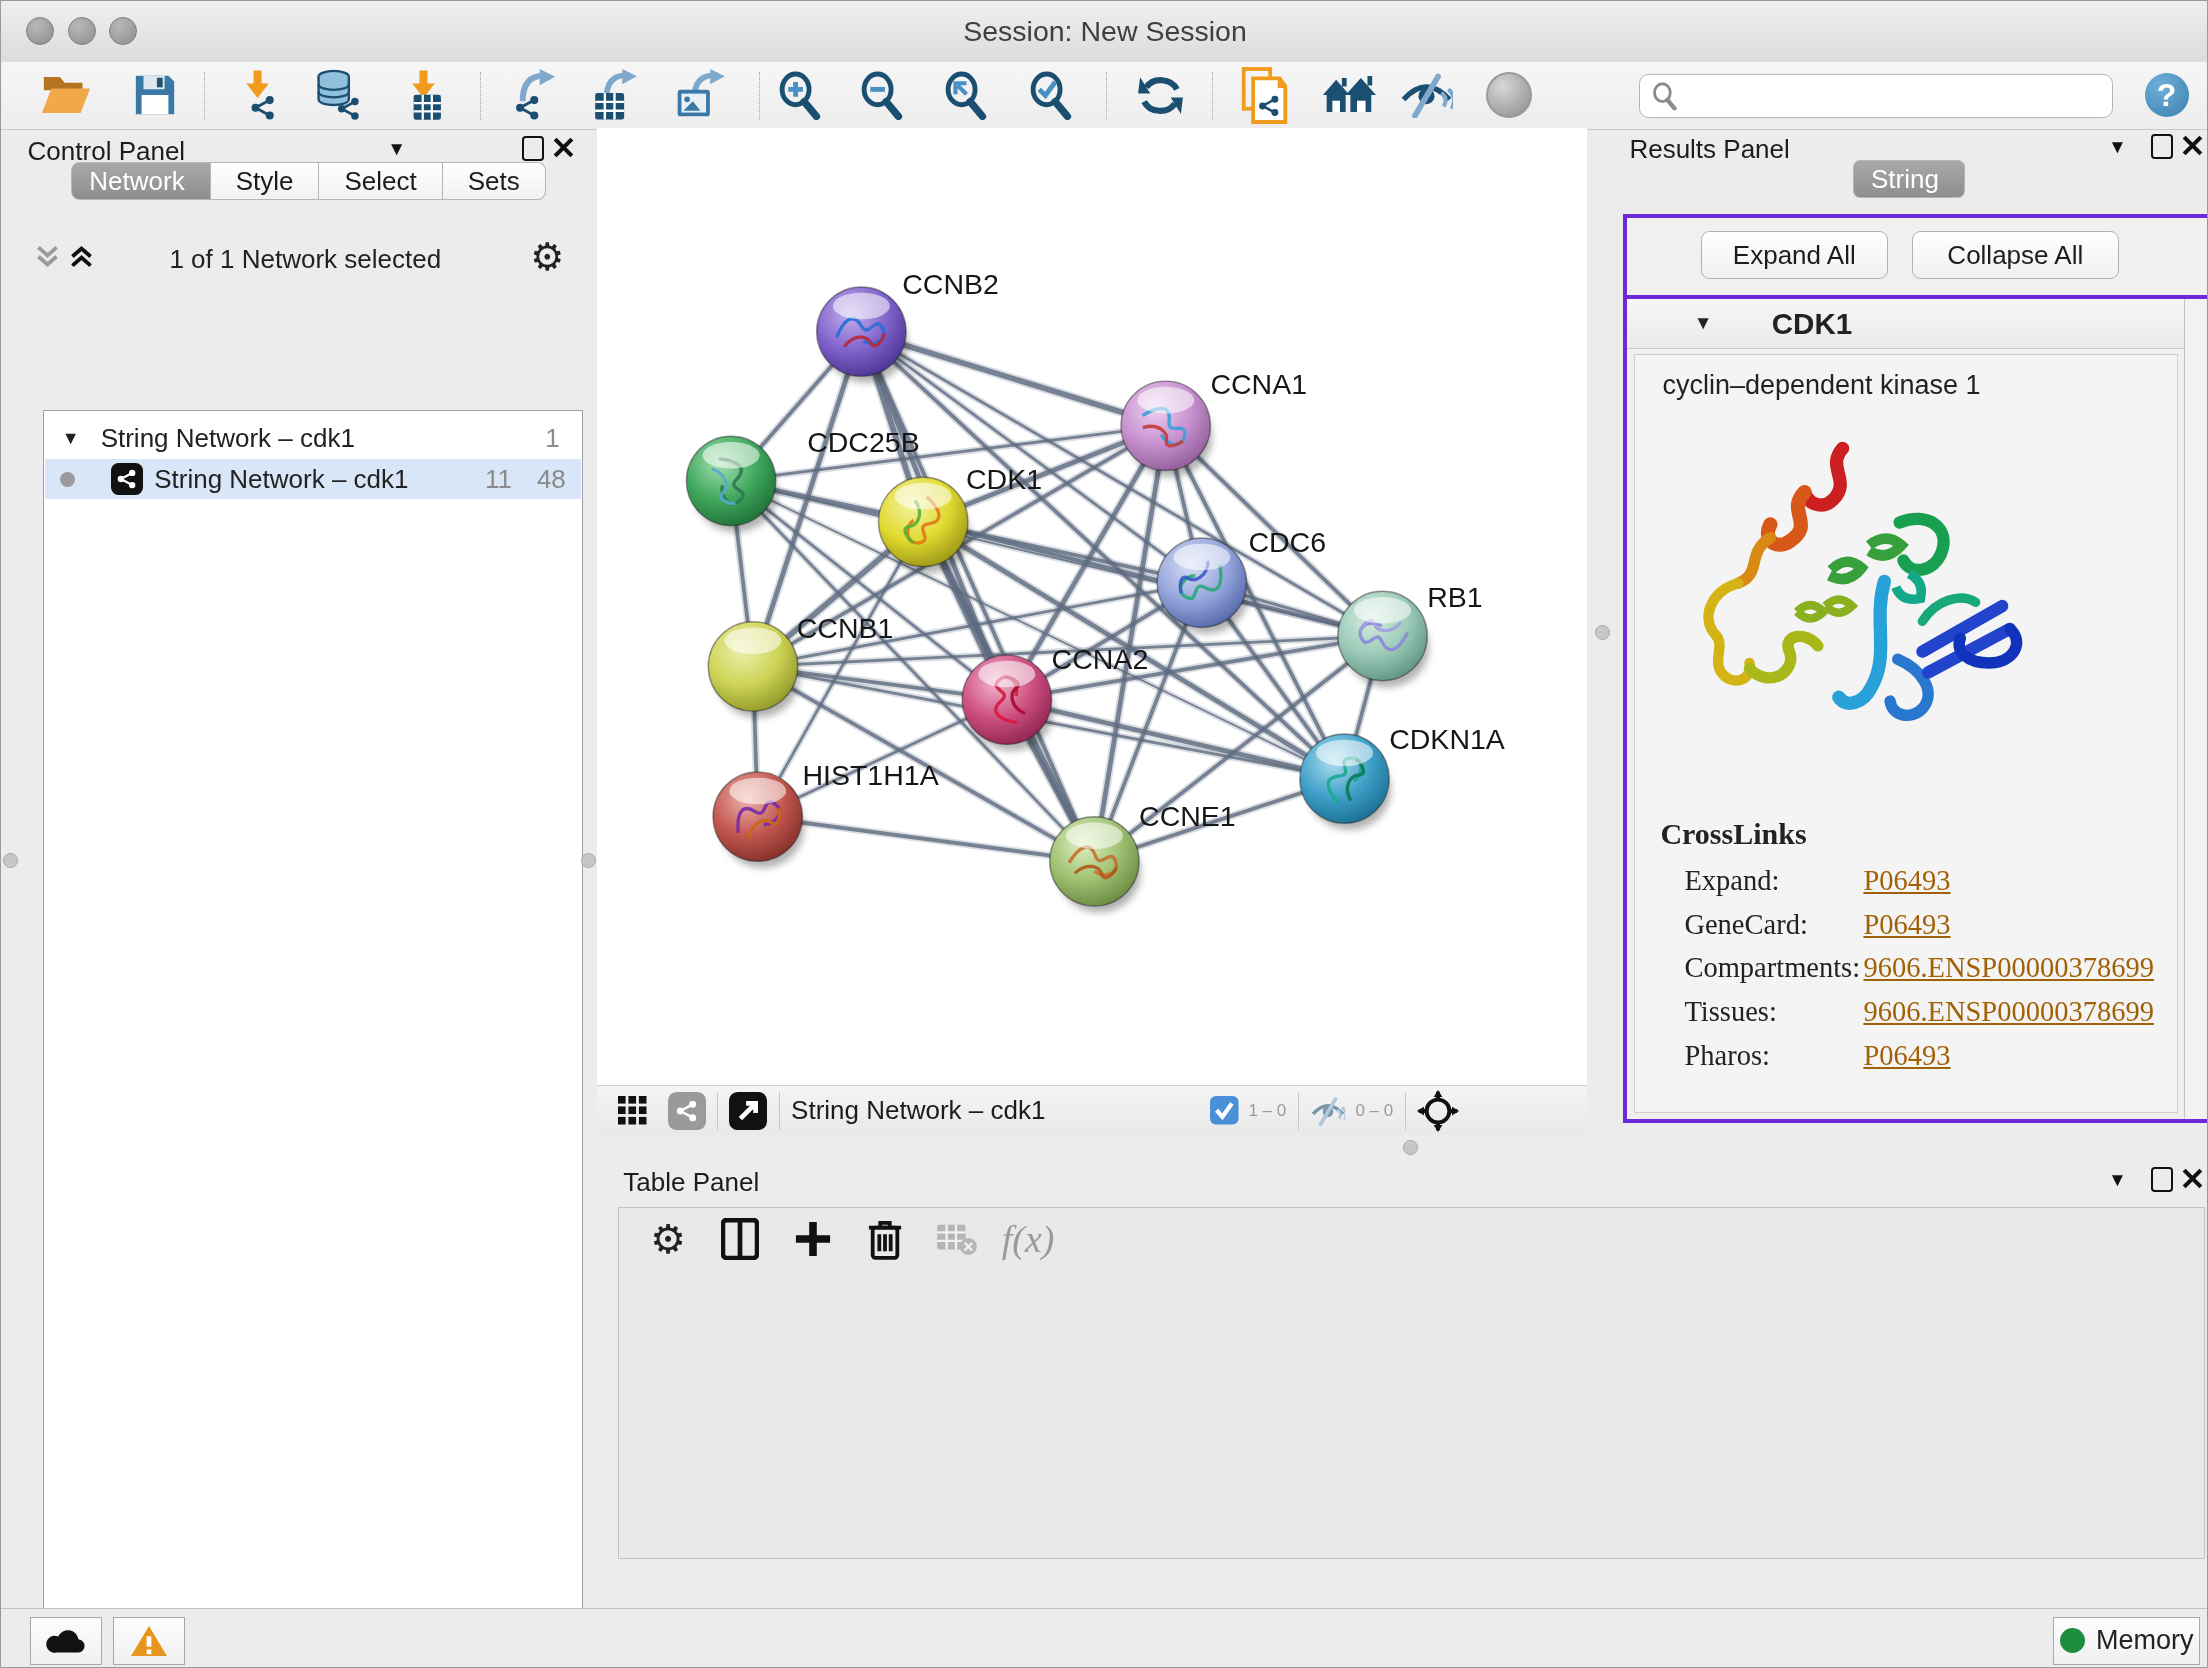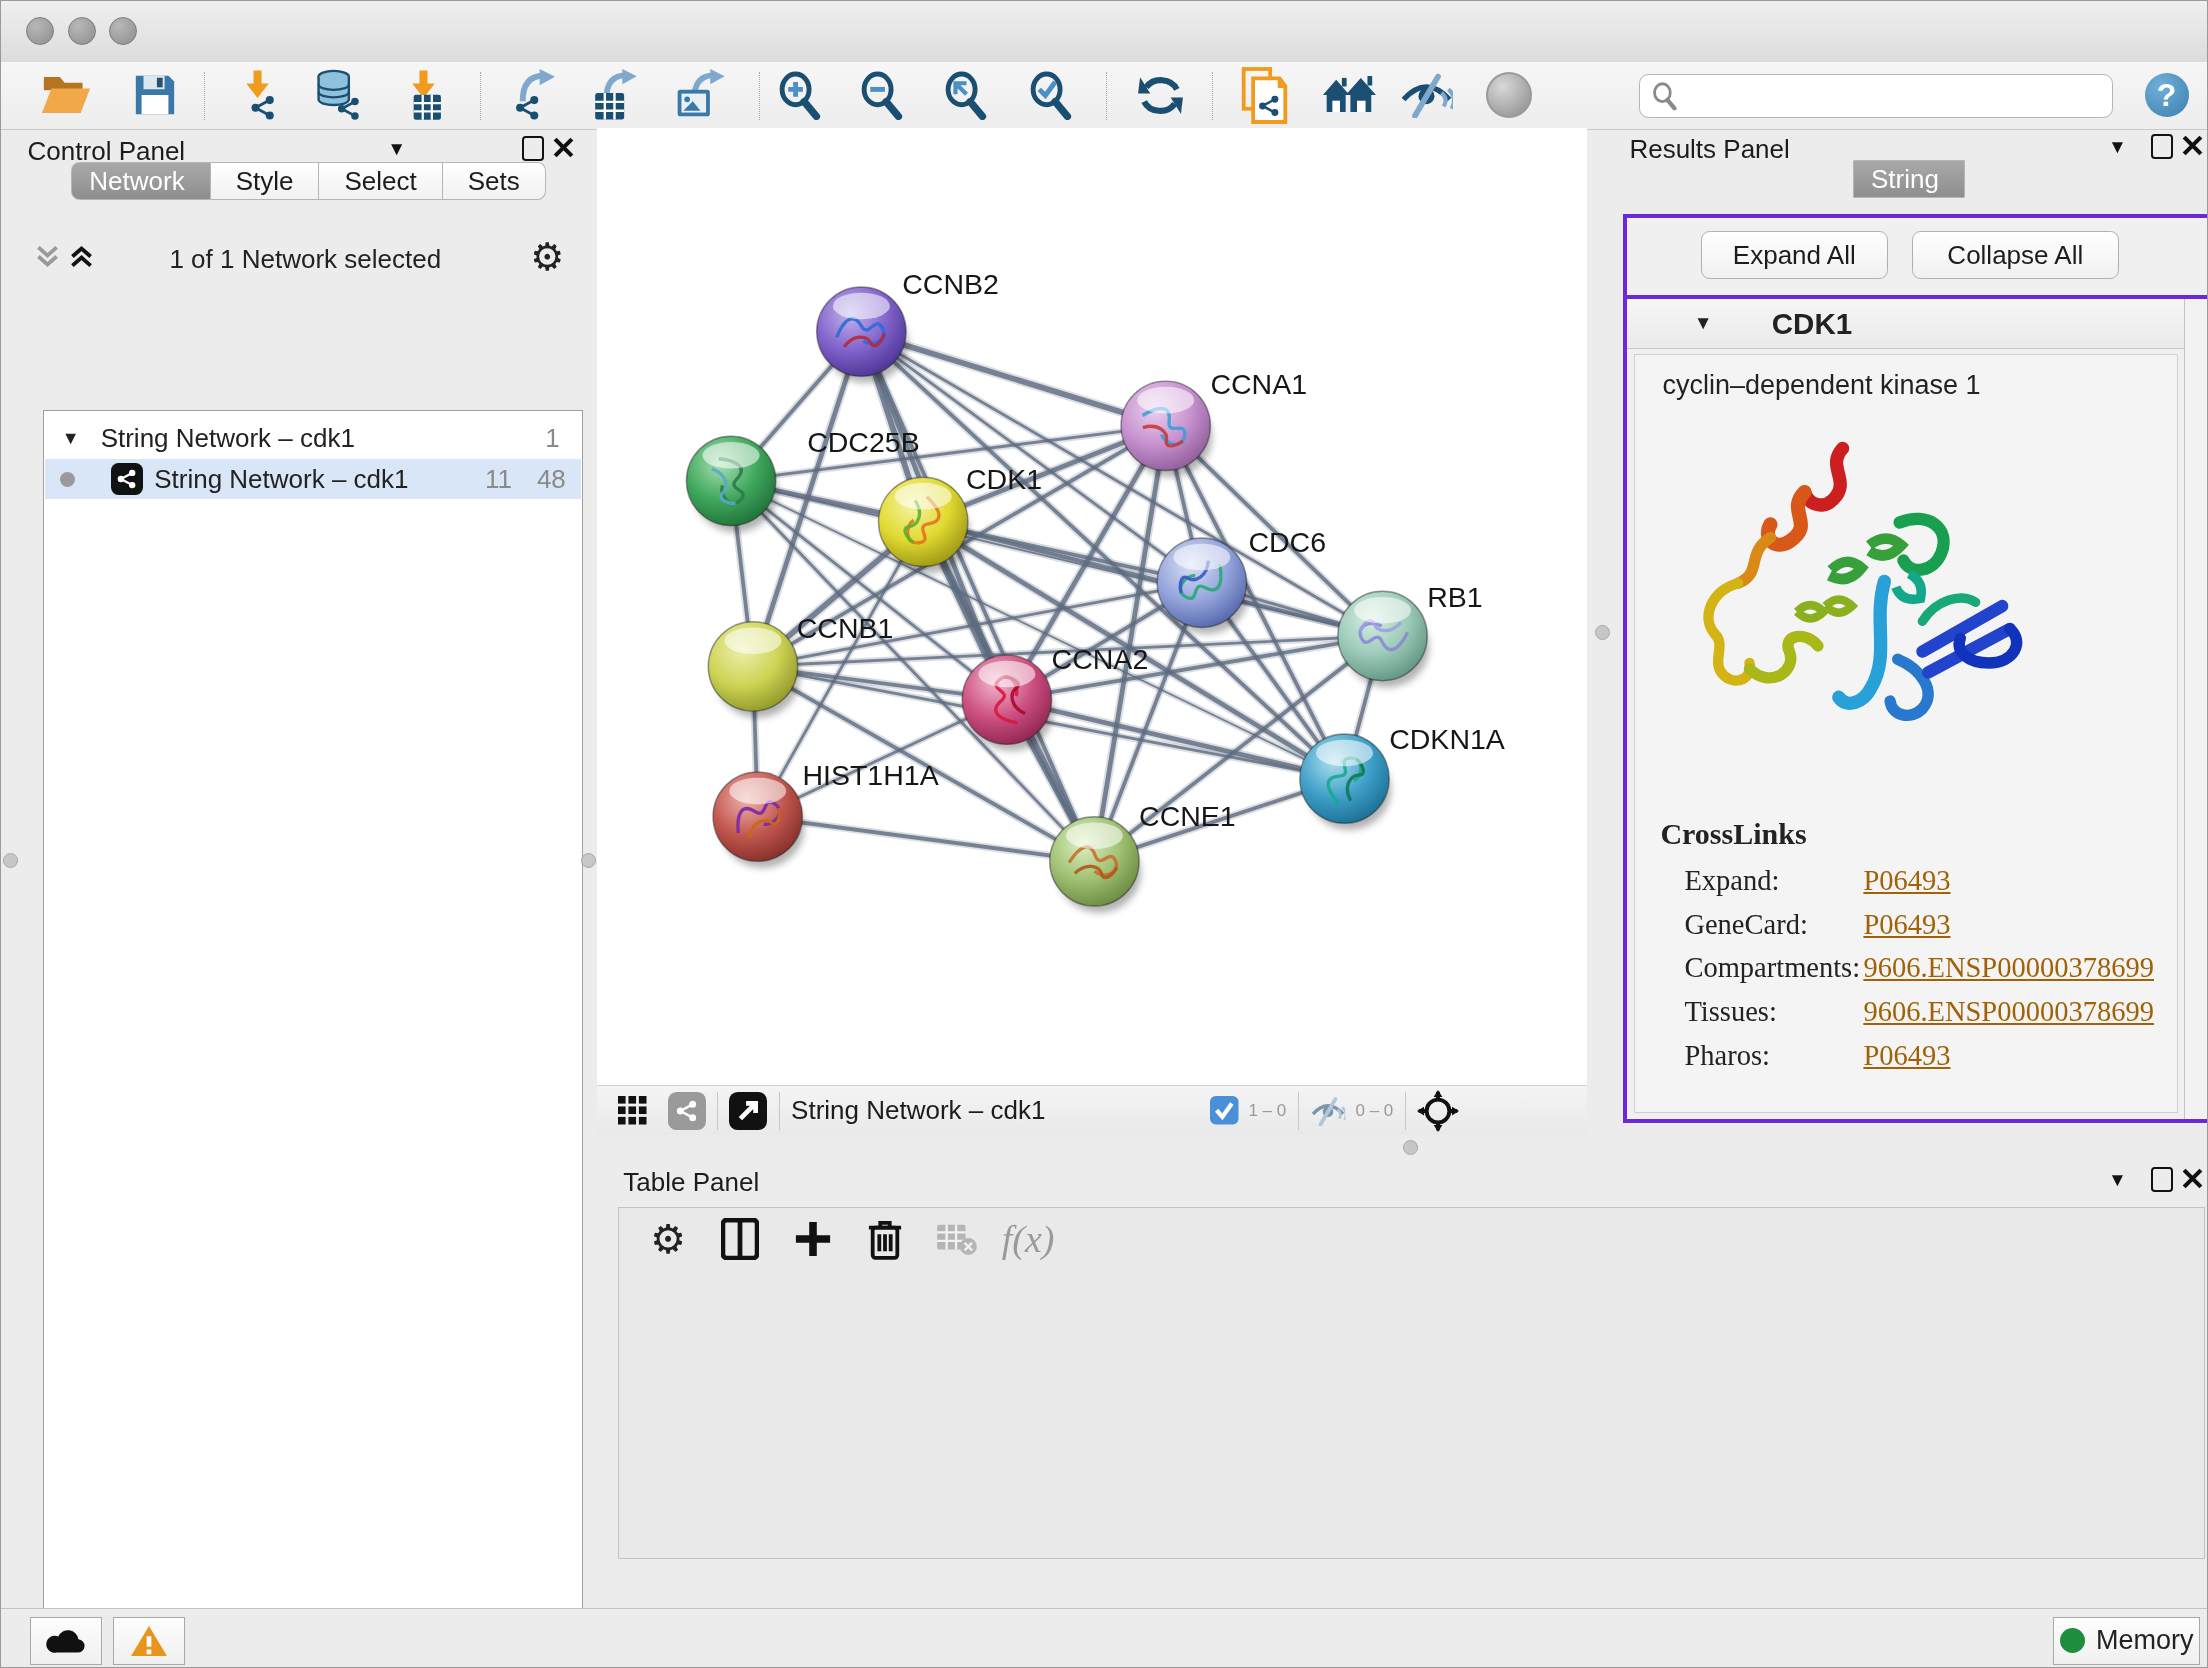--- a/index.html
+++ b/index.html
@@ -104,20 +104,21 @@
       <symbol id="i-chevdbl" viewBox="0 0 22 22">
         <path d="M3 3 L11 10 L19 3 M3 11 L11 18 L19 11" fill="none" stroke="currentColor" stroke-width="3.4"></path>
       </symbol>
     </defs>
   </svg>
 
   <div class="abs titlebar">
     <div class="abs tl" style="left:25px"></div>
     <div class="abs tl" style="left:67px"></div>
     <div class="abs tl" style="left:108px"></div>
+    <div class="abs wintitle">Session: New Session</div>
   </div>
 
   <div class="abs toolbar">
     <div class="tbicon" style="left:38px">
       <svg width="51" height="44" viewBox="0 0 54 46">
           <path d="M3 4 H20 L25 10 H44 V18 H3 Z" fill="#b5741f"></path>
           <path d="M1 42 L11 16 H52 L42 42 Z" fill="#f0a848"></path>
         </svg>
     </div>
     <div class="tbicon" style="left:126px">
@@ -595,21 +596,21 @@
 
   <div class="abs" style="left:1617px;top:127px;width:592px;height:1461px">
     <span class="abs panelhead" style="left:11.4px;top:5.7px">Results Panel</span>
     <span class="abs phbtn" style="left:490px;top:7.6px;font-size:19px">▼</span>
     <div class="abs floatbox" style="left:533px;top:5.7px"></div>
     <svg class="abs" style="left:563px;top:5.7px" width="23" height="23" viewBox="0 0 22 22">
         <path d="M3 3 L19 19 M19 3 L3 19" stroke="#111" stroke-width="4"></path>
       </svg>
 
     <div class="abs seg" style="left:235px;top:32px">
-      <div class="tab sel" style="border-radius:1px">String</div>
+      <div class="tab sel" style="border-radius:7px">String</div>
     </div>
 
     <div class="abs rbox" style="left:4.8px;top:86px;width:580px;height:78px">
       <div class="btn abs" style="left:74px;top:13.3px;width:185px;height:46px">Expand All</div>
       <div class="btn abs" style="left:285px;top:13.3px;width:205px;height:46px">Collapse All</div>
     </div>
 
     <div class="abs rbox" style="left:4.8px;top:167px;width:580px;height:820px">
       <div class="abs" style="left:0;top:0;width:557px;height:49px;background:linear-gradient(#f6f6f6,#eaeaea);border-bottom:1px solid #c8c8c8">
         <span class="abs" style="left:67px;top:13.3px;font-size:19px">▼</span>

